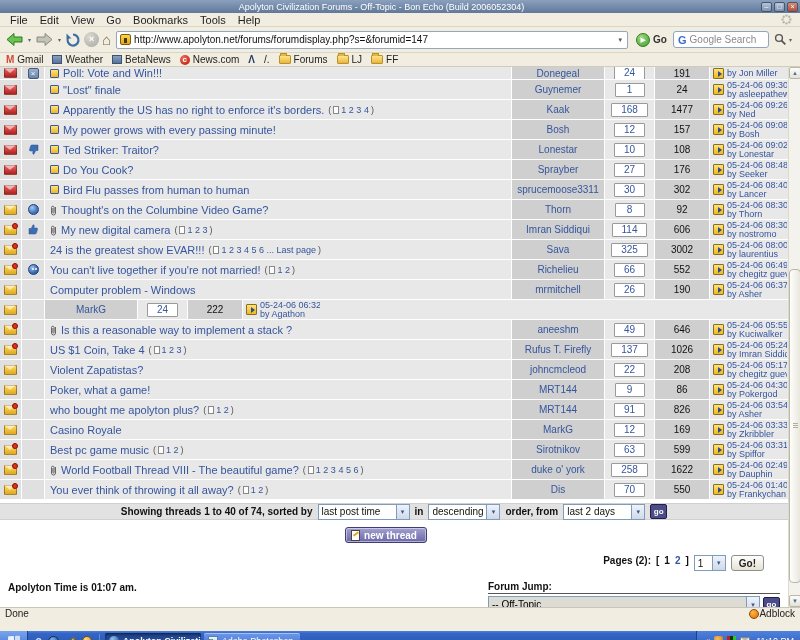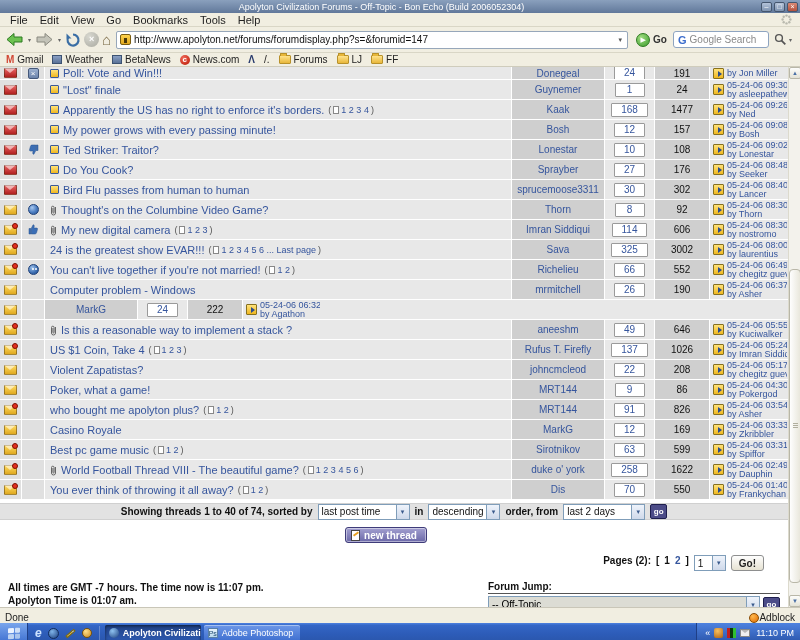--- a/index.html
+++ b/index.html
@@ -99,21 +99,21 @@
 .fjump-row{margin-top:2px;display:flex;gap:3px;align-items:center;}
 .fjsel{flex:1;height:17px;background:#dcdcd4;}
 
 .scroll{position:absolute;top:0;right:0;width:12px;height:540px;background:#f3f2ec;border-left:1px solid #dcdacd;}
 .sb-btn{position:absolute;left:0;width:12px;height:12px;background:linear-gradient(#fdfdfb,#e4e2d6);border:1px solid #b9b7a8;border-radius:2px;color:#4a6fa5;font-size:6px;display:flex;align-items:center;justify-content:center;}
 .sb-up{top:0;}.sb-down{bottom:0;}
 .sb-thumb{position:absolute;left:0;width:12px;top:202px;height:314px;background:linear-gradient(90deg,#fefefe,#e9e7dc);border:1px solid #b9b7a8;border-radius:4px;}
 .sb-thumb::after{content:"";position:absolute;left:3px;top:50%;margin-top:-3px;width:5px;height:1px;background:#b0ae9e;box-shadow:0 2px #b0ae9e,0 4px #b0ae9e;}
 
 
-.statusbar{height:16px;background:#f1eee1;border-top:1px solid #c9c6b8;display:flex;align-items:flex-end;font-size:10px;color:#222;padding:0 5px;}
+.statusbar{height:24px;background:#f1eee1;border-top:1px solid #c9c6b8;display:flex;align-items:flex-start;font-size:10px;color:#222;padding:0 5px;}
 .status-right{margin-left:auto;display:flex;align-items:center;gap:0;}
 .adblock-icon{width:10px;height:10px;border-radius:50%;background:radial-gradient(circle at 35% 30%,#ffb84d,#e06a00);border:1px solid #8a4a00;}
 .taskbar{height:20px;background:linear-gradient(#4e82e0 0%,#3466c6 12%,#2d5cb8 55%,#2a55aa 100%);display:flex;align-items:center;}
 .start{width:28px;height:20px;background:linear-gradient(#79a5ec,#3d6fd0);border-right:1px solid #1f3f86;display:flex;align-items:center;justify-content:center;flex:none;}
 .flag{width:12px;height:11px;display:grid;grid-template-columns:1fr 1fr;grid-template-rows:1fr 1fr;gap:1px;transform:skewY(-4deg);}
 .flag i{background:#eaf2ff;border-radius:1px;}
 .flag i:nth-child(2){background:#cfe0f8;}.flag i:nth-child(3){background:#bcd2f2;}.flag i:nth-child(4){background:#a9c4ec;}
 .ql{display:flex;gap:6px;align-items:center;padding:0 7px;border-right:1px solid rgba(255,255,255,.25);height:14px;}
 .ql-ie{color:#cfe4ff;font-weight:bold;font-style:italic;font-size:12px;line-height:12px;}
 .ql-ff{width:11px;height:11px;border-radius:50%;background:radial-gradient(circle at 35% 30%,#7fb3e8,#1b3f7e);border:1px solid #122c5c;}
@@ -1003,21 +1003,20 @@
         <span class="sel pagesel">
             <span class="selval">1</span>
             <span class="selarrow">▾</span>
           </span>
         <span class="goexcl">Go!</span>
       </span>
     </div>
 
     <div class="footer">
       <div class="times">
-        <div>All times are GMT -7 hours. The time now is 11:07 pm.</div>
         <div>Apolyton Time is 01:07 am.</div>
       </div>
       <div class="fjump">
         <div class="fjump-label">Forum Jump:</div>
         <div class="fjump-row">
           <span class="sel fjsel">
               <span class="selval">-- Off-Topic</span>
               <span class="selarrow">▾</span>
             </span>
           <span class="gobtn">go</span>

